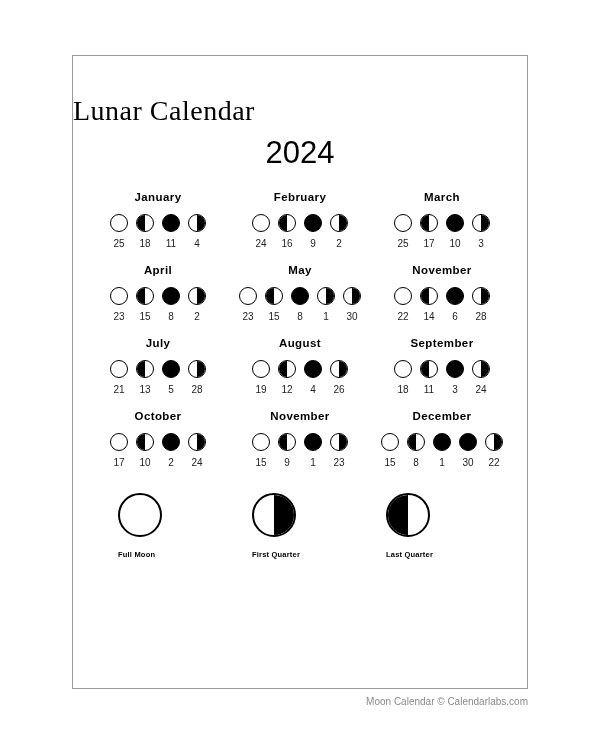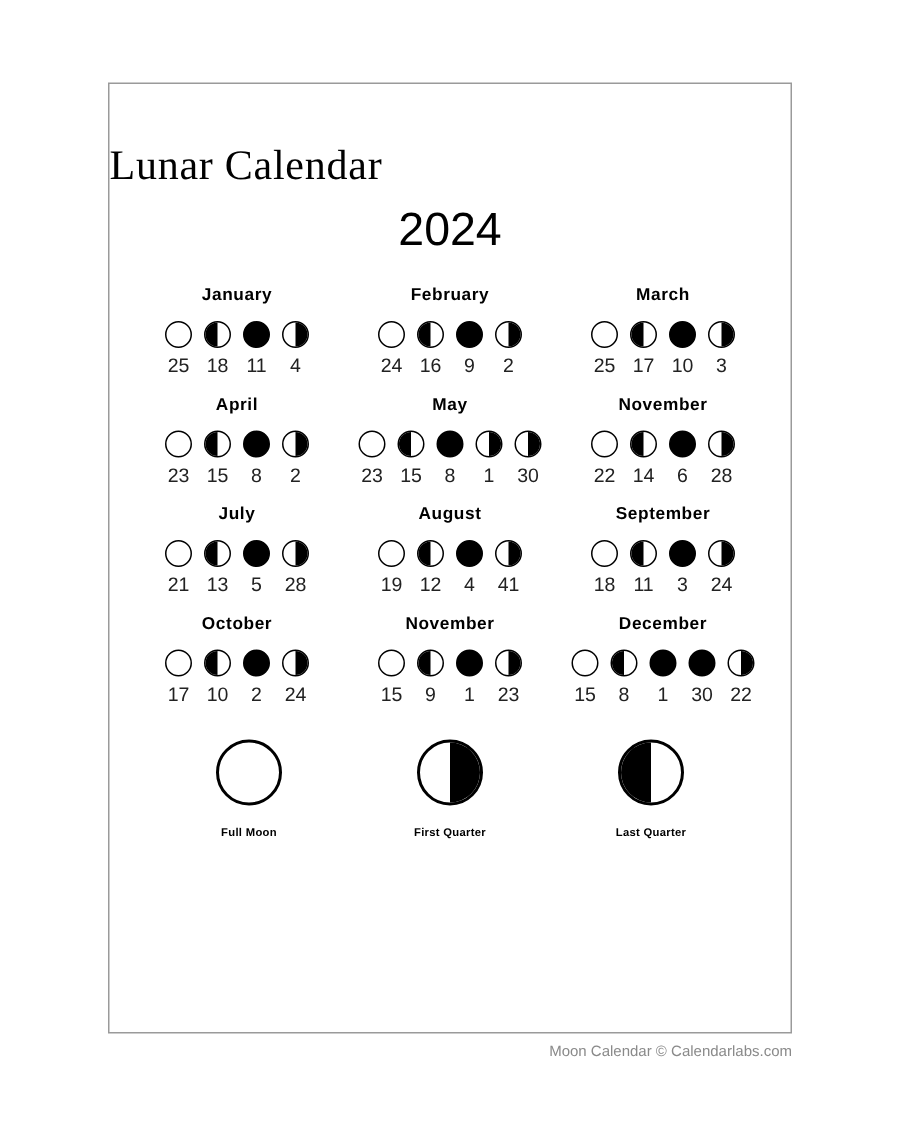--- a/index.html
+++ b/index.html
@@ -73,21 +73,21 @@
     display: flex;
     justify-content: center;
     gap: 6px;
     margin-top: 5px;
   }
   .phase-cell, .day-cell {
     width: 20px;
     text-align: center;
   }
   .day-cell {
-    font-size: 13px;
+    font-size: 10px;
     color: #222;
     line-height: 10px;
   }
   
   .moon {
     display: inline-block;
     width: 18px;
     height: 18px;
     border-radius: 50%;
     border: 1.4px solid #000;
@@ -118,21 +118,21 @@
     background: #000;
   }
   .legend {
     margin-top: 25px;
     display: flex;
     justify-content: space-around;
     padding: 0 26px;
   }
   .legend-item {
     width: 96px;
-    text-align: center;
+    text-align: left;
   }
   .legend-moon {
     width: 44px;
     height: 44px;
     border-width: 2px;
     margin: 0 auto;
   }
   .legend-label {
     margin-top: 13px;
     font-size: 7.5px;
@@ -274,21 +274,21 @@
             <div class="phases">
               <div class="phase-cell"><span class="moon full"></span></div>
               <div class="phase-cell"><span class="moon last"></span></div>
               <div class="phase-cell"><span class="moon new"></span></div>
               <div class="phase-cell"><span class="moon first"></span></div>
             </div>
             <div class="days">
               <div class="day-cell">19</div>
               <div class="day-cell">12</div>
               <div class="day-cell">4</div>
-              <div class="day-cell">41</div>
+              <div class="day-cell">26</div>
             </div>
           </div>
           <div class="month">
             <div class="month-name">September</div>
             <div class="phases">
               <div class="phase-cell"><span class="moon full"></span></div>
               <div class="phase-cell"><span class="moon last"></span></div>
               <div class="phase-cell"><span class="moon new"></span></div>
               <div class="phase-cell"><span class="moon first"></span></div>
             </div>

